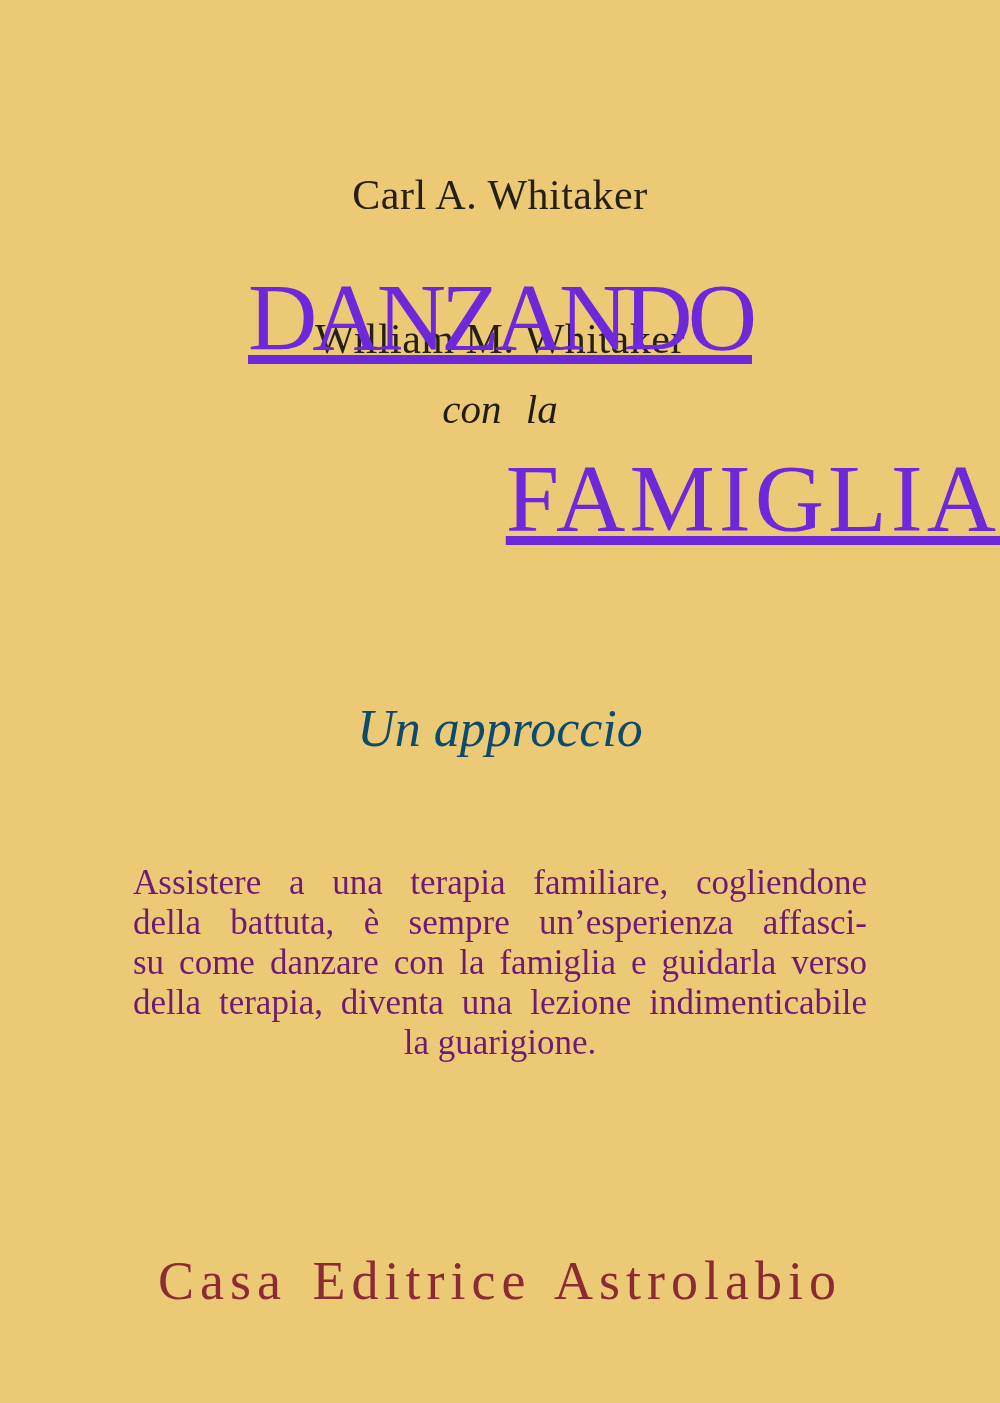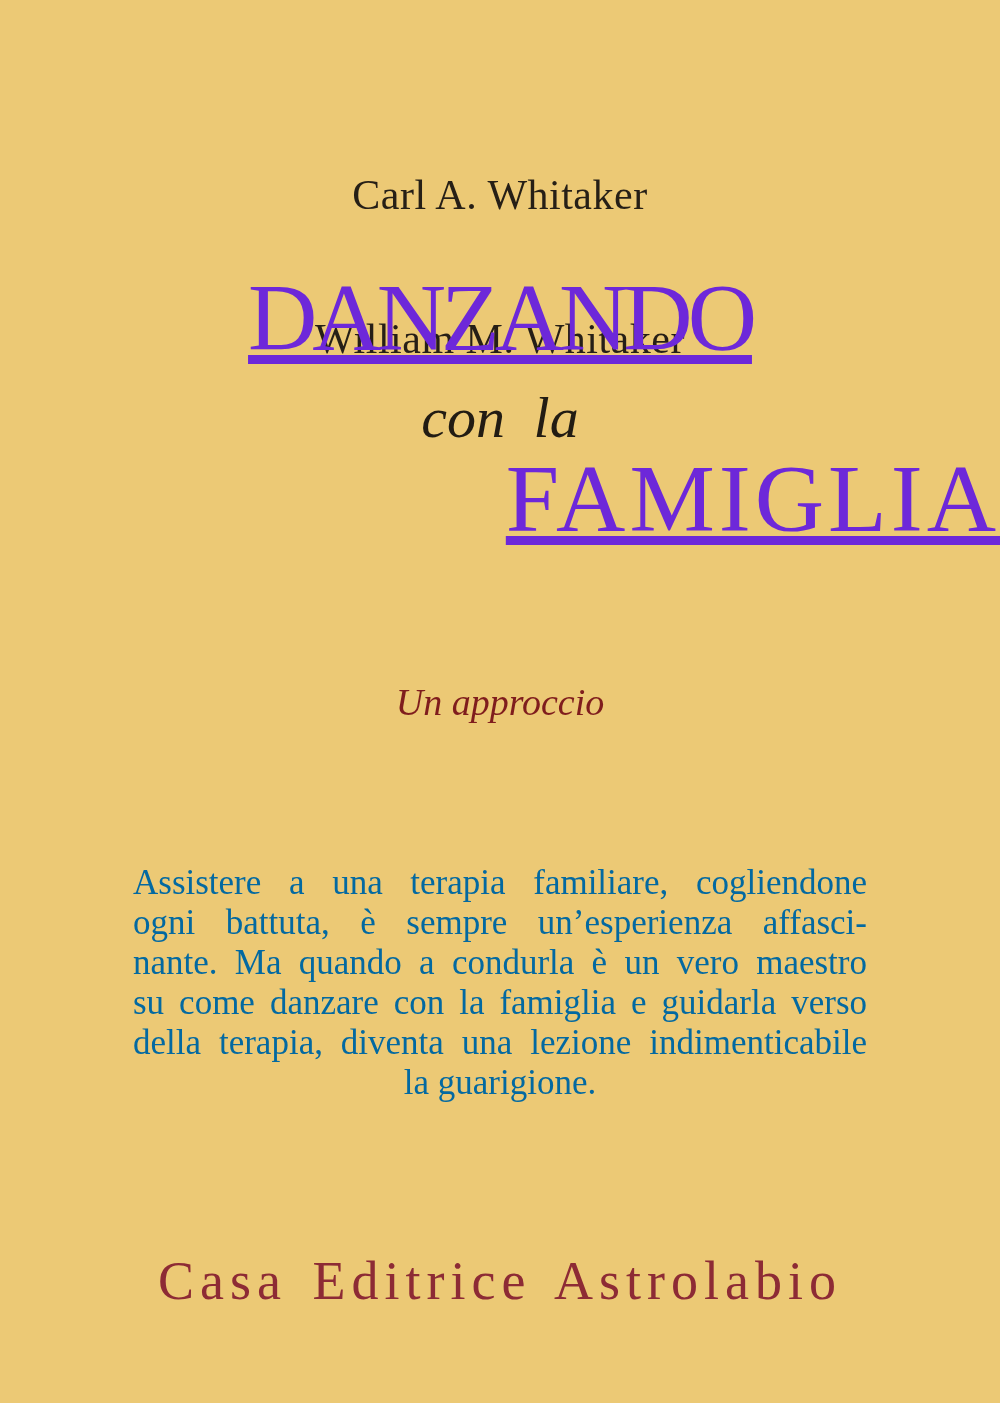--- a/index.html
+++ b/index.html
@@ -39,41 +39,41 @@
     top: 270px;
     letter-spacing: -5px;
   }
   .title-famiglia {
     top: 451px;
     letter-spacing: 4px;
     text-align: right;
   }
   .title-connector {
     top: 389px;
-    font-size: 58px;
+    font-size: 41px;
     line-height: 1;
     font-style: italic;
     word-spacing: 14px;
     color: #221C13;
   }
   .subtitle {
-    top: 587px;
-    font-size: 38px;
+    top: 614px;
+    font-size: 52px;
     line-height: 46px;
     font-style: italic;
-    color: #7f1d1d;
+    color: #0c4a6e;
   }
   .blurb {
     position: absolute;
     top: 863px;
     left: 133px;
     width: 734px;
     font-size: 35px;
     line-height: 40px;
-    color: #0369a1;
+    color: #701a75;
   }
   .blurb-line {
     text-align: justify;
     text-align-last: justify;
   }
   .blurb-line.last {
     text-align: left;
     text-align-last: center;
   }
   .publisher {
@@ -100,22 +100,21 @@
   <div class="block title-connector">con la</div>
 
   <div class="block title-main title-famiglia">FAMIGLIA</div>
 
   <div class="block subtitle">
     <div>Un approccio</div>
   </div>
 
   <div class="blurb">
     <div class="blurb-line">Assistere a una terapia familiare, cogliendone</div>
-    <div class="blurb-line">ogni battuta, è sempre un’esperienza affasci-</div>
-    <div class="blurb-line">nante. Ma quando a condurla è un vero maestro</div>
+    <div class="blurb-line">della battuta, è sempre un’esperienza affasci-</div>
     <div class="blurb-line">su come danzare con la famiglia e guidarla verso</div>
     <div class="blurb-line">della terapia, diventa una lezione indimenticabile</div>
     <div class="blurb-line last">la guarigione.</div>
   </div>
 
   <div class="block publisher">Casa Editrice Astrolabio</div>
 
 </div>
 
 </body></html>

